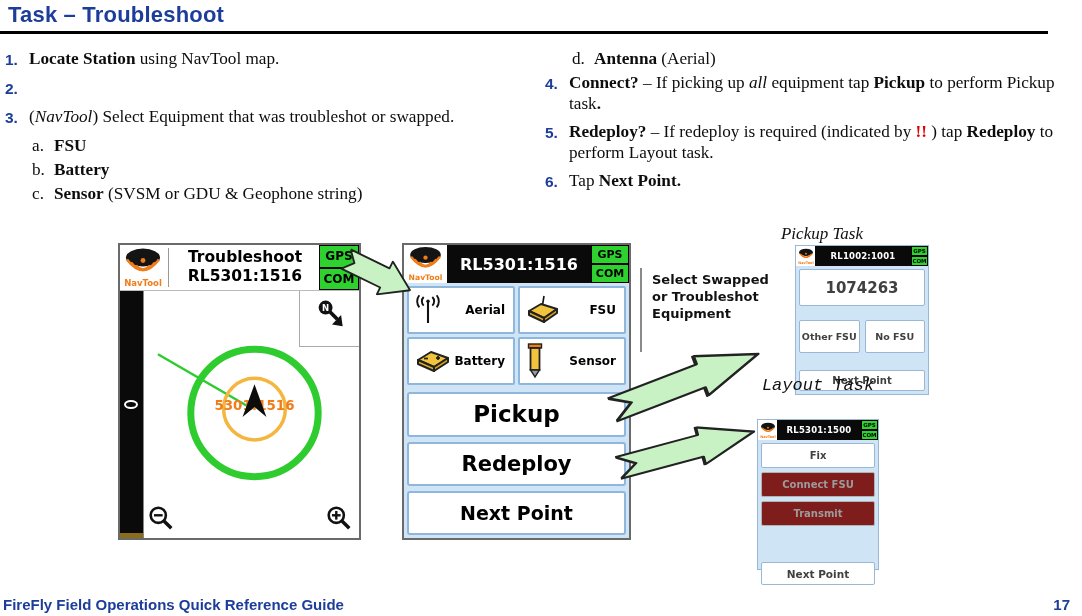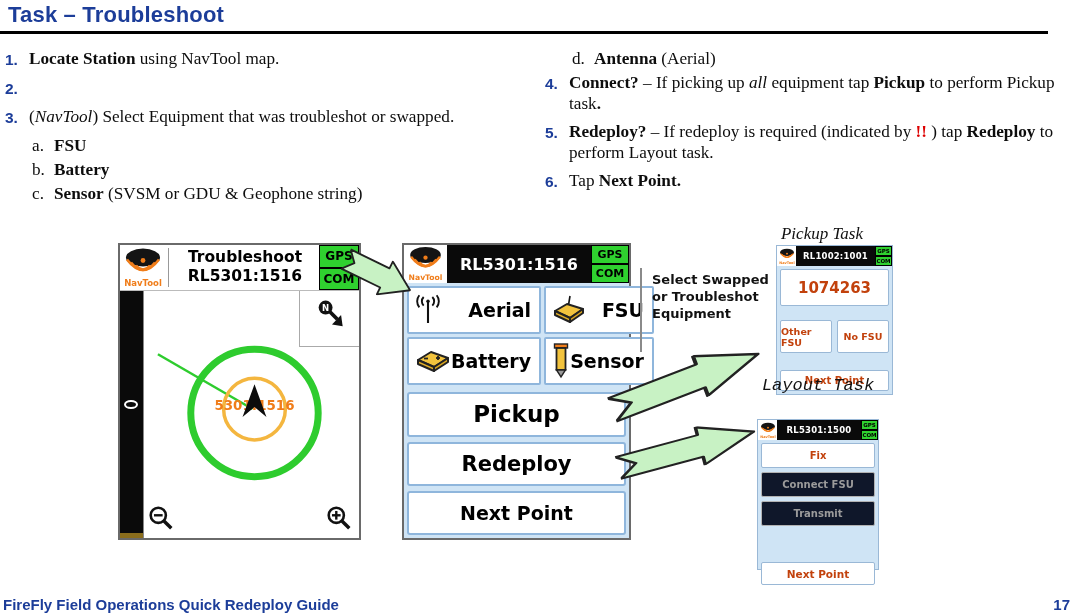--- a/index.html
+++ b/index.html
@@ -65,21 +65,21 @@
   #equip-header .navtool-logo { width:43px; padding:1px; }
   #equip-title { flex:1; background:#0a0a0a; color:#fff; font-weight:bold; font-size:16px; display:flex; align-items:center; justify-content:center; }
   #equip-header .badge-col { width:38px; }
   #equip-header .badge { font-size:11px; }
   #equip-body { height:255px; background:var(--panel-blue,#cfe4f5); padding:3px; display:flex; flex-direction:column; }
   .equip-grid { display:grid; grid-template-columns:1fr 1fr; gap:3px; margin-bottom:4px; }
   .equip-btn {
     height:48px; background:#fff; border:2px solid #8fb6dc; border-radius:2px;
     display:flex; align-items:center; justify-content:space-between; padding:2px 8px 2px 6px;
   }
-  .equip-btn .elabel { font-weight:bold; font-size:19px; color:#000; }
+  .equip-btn .elabel { font-weight:bold; font-size:12px; color:#000; }
   .big-btn {
     background:#fff; border:2px solid #8fb6dc; border-radius:3px; color:#000;
     display:flex; align-items:center; justify-content:center; font-weight:bold;
   }
   #btn-pickup   { height:45px; margin-top:3px; font-size:23px; }
   #btn-redeploy { height:45px; margin-top:5px; font-size:21px; }
   #btn-nextpoint{ height:44px; margin-top:5px; font-size:19px; }
   
   #annot-divider { position:absolute; left:640px; top:268px; width:2px; height:84px; background:#8a8a8a; z-index:3; }
   #annotation {
@@ -92,34 +92,34 @@
   #arrow-2 { left:612px; top:388px; width:158px; height:44px; transform:rotate(-21deg); }
   #arrow-3 { left:618px; top:448px; width:142px; height:40px; transform:rotate(-15deg); }
   
   .caption {
     position:absolute; z-index:2; text-align:center; font-family:"Liberation Serif", serif;
     font-style:italic; font-size:17px; color:#111;
   }
   #caption-pickup { left:760px; top:224px; width:124px; }
   #caption-layout { left:755px; top:376px; width:126px;font-family:Liberation Mono, monospace; }
   .mini-panel { border:1.5px solid #9ab8d6; background:var(--panel-blue,#cfe4f5); }
-  #screen-pickup { left:776px; top:245px; width:117px; height:150px; }
+  #screen-pickup { left:795px; top:245px; width:134px; height:150px; }
   #screen-layout { left:757px; top:419px; width:122px; height:151px; }
   .mini-header { display:flex; height:20px; background:#fff; }
   .mini-header .navtool-logo { width:19px; padding:0.5px; }
   .mini-title { flex:1; background:#0a0a0a; color:#fff; font-weight:bold; font-size:8.5px; display:flex; align-items:center; justify-content:center; letter-spacing:.2px; }
   .mini-badges { display:flex; flex-direction:column; width:17px; }
   .mini-badges .badge { flex:1; font-size:5.5px; border-width:1px; }
   .mini-body { padding:3px; display:flex; flex-direction:column; }
   .mini-btn {
-    background:#fff; border:1.5px solid #9ab8d6; border-radius:2px; color:#c2410c;
+    background:#fff; border:1.5px solid #9ab8d6; border-radius:2px; color:#404040;
     display:flex; align-items:center; justify-content:center;
     font-family:"DejaVu Sans", sans-serif; font-weight:bold;
   }
-  .mini-btn.disabled { background:#0f172a; border-color:#b2b2b2; color:#9b9b9b; }
+  .mini-btn.disabled { background:#7f1d1d; border-color:#b2b2b2; color:#9b9b9b; }
   #btn-station { height:37px; font-size:15px; }
   .fsu-row { display:flex; gap:5px; margin-top:14px; }
   .fsu-row .mini-btn { flex:1; height:33px; font-size:9.5px; }
   #btn-next-pickup { height:21px; margin-top:17px; font-size:10px; }
   #btn-fix { height:25px; font-size:10px; }
   #btn-connect { height:25px; margin-top:4px; font-size:10px; }
   #btn-transmit { height:25px; margin-top:4px; font-size:10px; }
   #btn-next-layout { height:23px; margin-top:36px; font-size:10.5px; }
 </style>
 </head>
@@ -367,16 +367,16 @@
       </div>
     </div>
     <div class="mini-body">
       <div id="btn-fix" class="mini-btn">Fix</div>
       <div id="btn-connect" class="mini-btn disabled">Connect FSU</div>
       <div id="btn-transmit" class="mini-btn disabled">Transmit</div>
       <div id="btn-next-layout" class="mini-btn">Next Point</div>
     </div>
   </div>
 
-  <div class="footer-left">FireFly Field Operations Quick Redeploy Guide</div>
+  <div class="footer-left">FireFly Field Operations Quick Reference Guide</div>
   <div class="footer-right">17</div>
 
 </div>
 
 </body></html>

